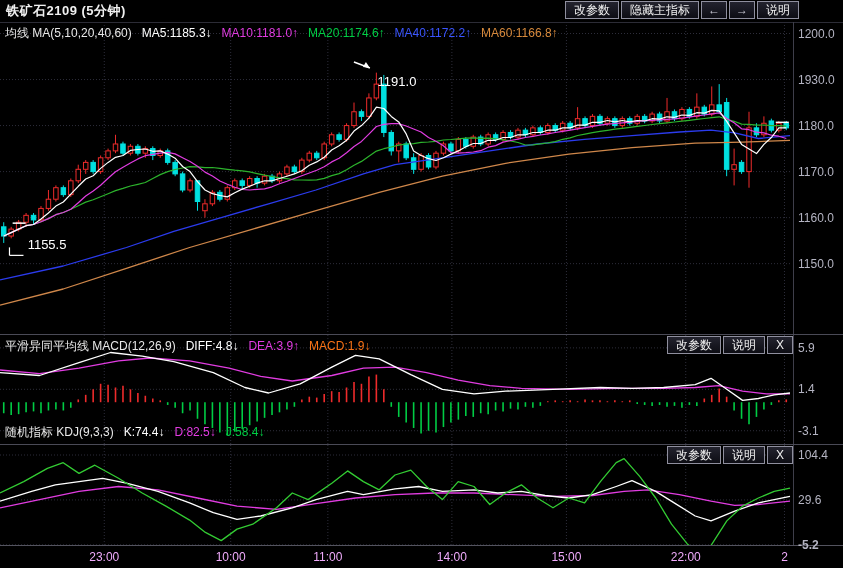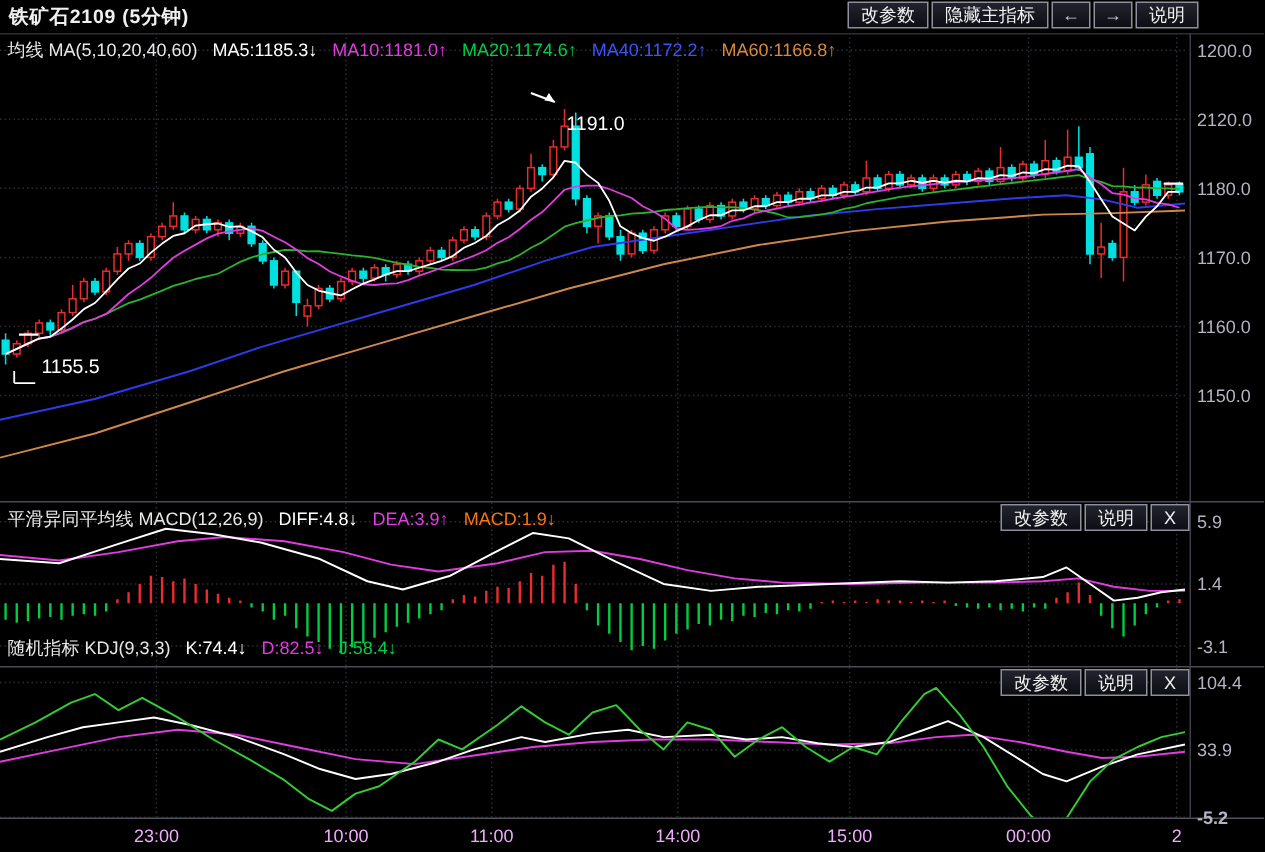--- a/index.html
+++ b/index.html
@@ -430,35 +430,35 @@
       <line x1="685.72" y1="0" x2="685.72" y2="100" stroke="#2d2d3a" stroke-width="1" stroke-dasharray="1,2"></line>
       <line x1="784.47" y1="0" x2="784.47" y2="100" stroke="#2d2d3a" stroke-width="1" stroke-dasharray="1,2"></line>
       <polyline points="0.0,62.8 39.5,54.6 79.0,46.4 118.5,41.5 158.0,44.8 197.5,53.0 237.0,61.1 276.5,64.4 316.0,58.7 355.5,53.0 395.0,49.7 434.5,48.0 474.0,48.0 513.5,49.7 553.0,51.3 592.5,50.5 624.1,46.4 647.8,44.8 679.4,49.7 711.0,56.2 734.7,60.3 758.4,59.5 790.0,56.2" fill="none" stroke="#e13ce1" stroke-width="1.3" stroke-linejoin="round"></polyline>
       <polyline points="0.0,56.2 31.6,46.4 55.3,39.8 79.0,36.6 102.7,33.3 126.4,38.2 158.0,46.4 189.6,57.9 213.3,67.7 237.0,74.3 260.7,71.0 292.3,62.8 316.0,54.6 347.6,46.4 363.4,49.7 395.0,43.9 418.7,41.5 442.4,46.4 474.0,44.8 497.7,48.0 521.4,46.4 545.1,50.5 568.8,53.0 592.5,49.7 616.2,41.5 632.0,35.7 655.7,46.4 679.4,61.1 695.2,71.0 711.0,75.9 734.7,66.1 758.4,57.9 790.0,51.3" fill="none" stroke="#ffffff" stroke-width="1.3" stroke-linejoin="round"></polyline>
       <polyline points="0.0,48.0 23.7,36.6 47.4,23.4 63.2,17.7 79.0,28.4 94.8,20.2 118.5,33.3 142.2,48.0 165.9,61.1 189.6,75.1 205.4,87.4 221.2,95.6 237.0,84.1 252.8,79.2 276.5,62.8 292.3,48.0 308.1,54.6 331.8,38.2 347.6,25.9 363.4,36.6 379.2,44.8 395.0,30.0 410.8,25.1 426.6,41.5 442.4,54.6 458.2,36.6 474.0,41.5 489.8,59.5 505.6,48.0 521.4,39.8 537.2,53.0 553.0,62.8 568.8,53.0 584.6,57.9 600.4,36.6 616.2,17.7 624.1,13.6 639.9,31.6 655.7,53.0 671.5,79.2 687.3,98.9 695.2,105.4 711.0,100.5 726.8,75.9 742.6,61.1 758.4,53.0 774.2,46.4 790.0,43.1" fill="none" stroke="#33cc33" stroke-width="1.3" stroke-linejoin="round"></polyline>
     </svg>
 
   <div class="vline"></div>
   <div id="axisLabels">
       <span class="axis-label" style="top: 26.5074px;">1200.0</span>
-      <span class="axis-label" style="top: 72.5368px;">2120.0</span>
+      <span class="axis-label" style="top: 72.5368px;">1930.0</span>
       <span class="axis-label" style="top: 118.566px;">1180.0</span>
       <span class="axis-label" style="top: 164.596px;">1170.0</span>
       <span class="axis-label" style="top: 210.625px;">1160.0</span>
       <span class="axis-label" style="top: 256.654px;">1150.0</span>
       <span class="axis-label" style="top: 340.887px;">5.9</span>
       <span class="axis-label" style="top: 382.31px;">1.4</span>
       <span class="axis-label" style="top: 423.732px;">-3.1</span>
       <span class="axis-label" style="top: 448px;">104.4</span>
-      <span class="axis-label" style="top: 492.918px;">33.9</span>
+      <span class="axis-label" style="top: 492.918px;">29.6</span>
       <span class="axis-label" style="top: 537.836px; font-weight: bold;">-5.2</span>
     </div>
 
   <div class="timebar" id="timeBar">
       <span style="left: 104.28px;">23:00</span>
       <span style="left: 230.68px;">10:00</span>
       <span style="left: 327.85px;">11:00</span>
       <span style="left: 451.88px;">14:00</span>
       <span style="left: 566.43px;">15:00</span>
-      <span style="left: 685.72px;">00:00</span>
+      <span style="left: 685.72px;">22:00</span>
       <span style="left: 784.47px;">2</span>
     </div>
 </div>
 
 </body></html>

